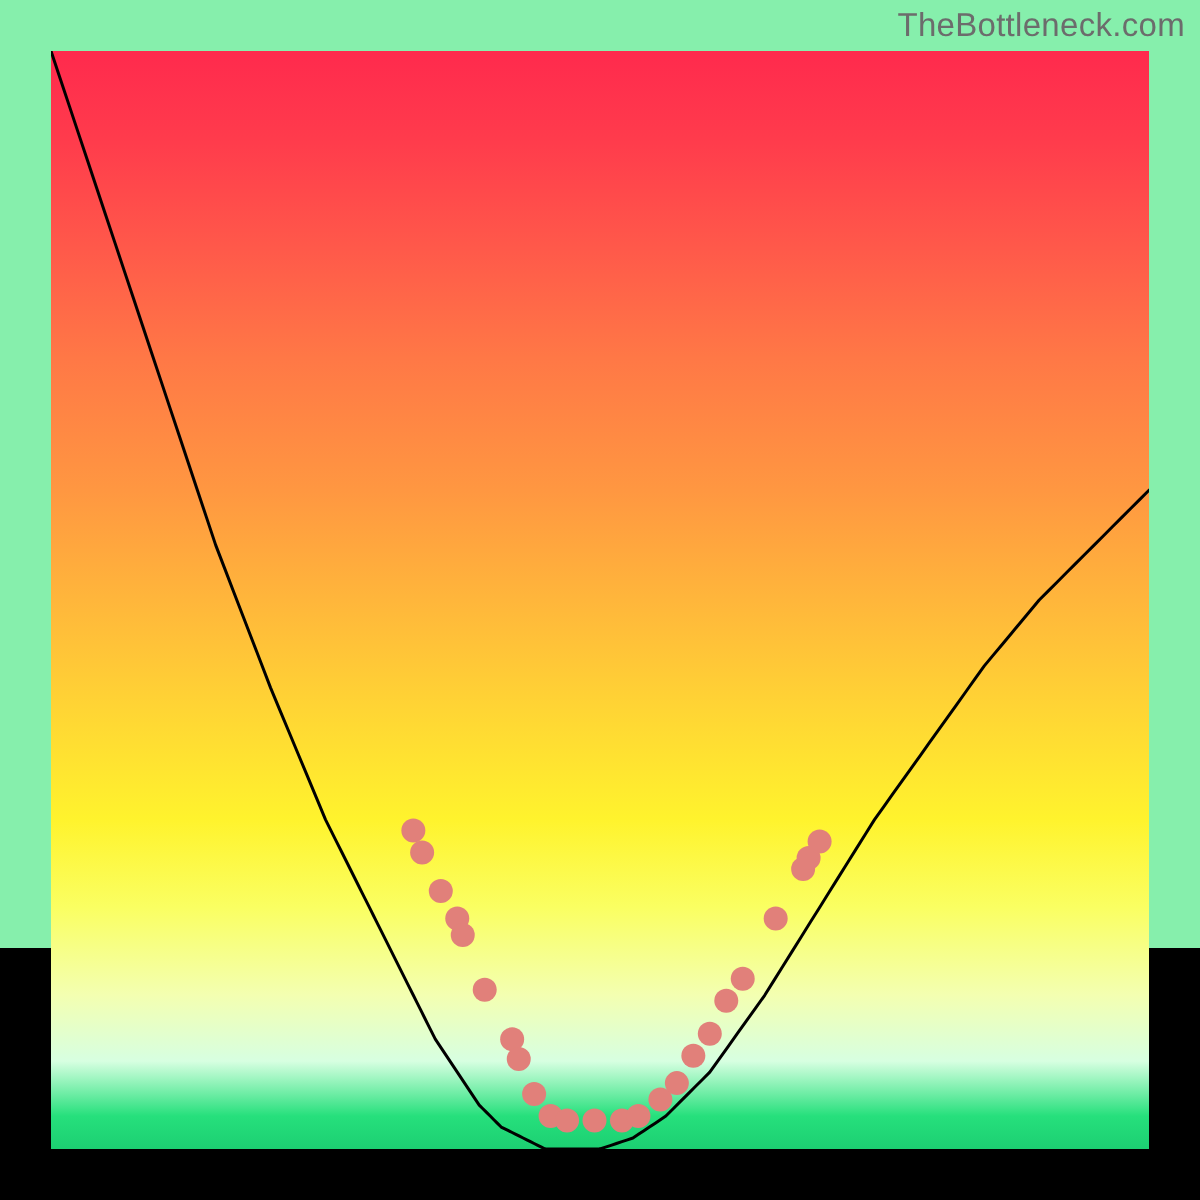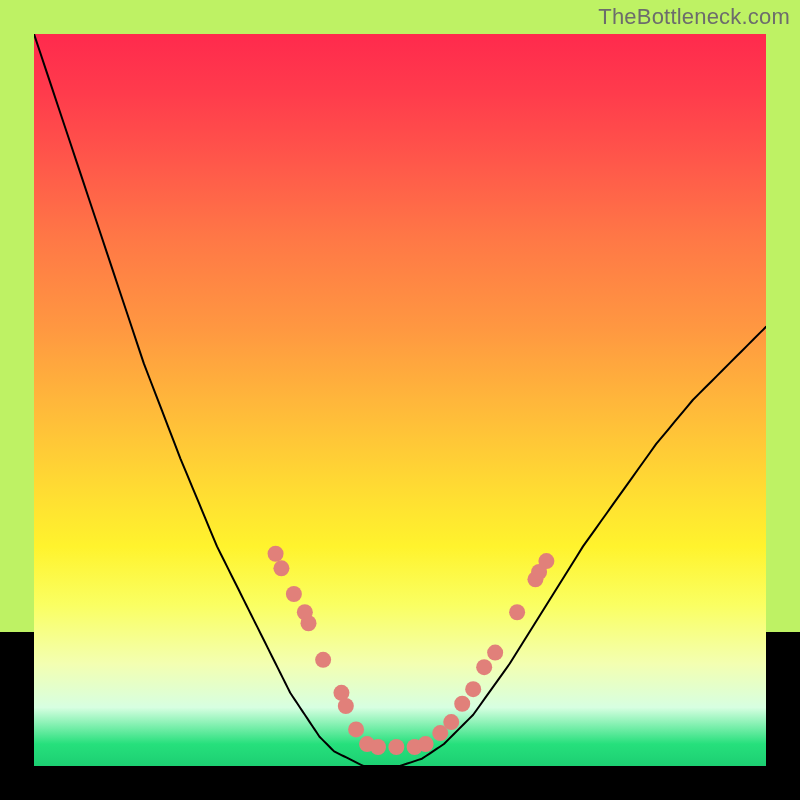--- a/index.html
+++ b/index.html
@@ -8,21 +8,21 @@
     width: 800px;
     height: 800px;
     background: #000;
     overflow: hidden;
     font-family: Arial, Helvetica, sans-serif;
   }
   .frame {
     position: relative;
     width: 800px;
     height: 632px;
-    background: #bef264;
+    background: #86efac;
   }
   .plot-area {
     position: absolute;
     left: 34px;
     top: 34px;
     width: 732px;
     height: 732px;
     
     background: linear-gradient(
       to bottom,

